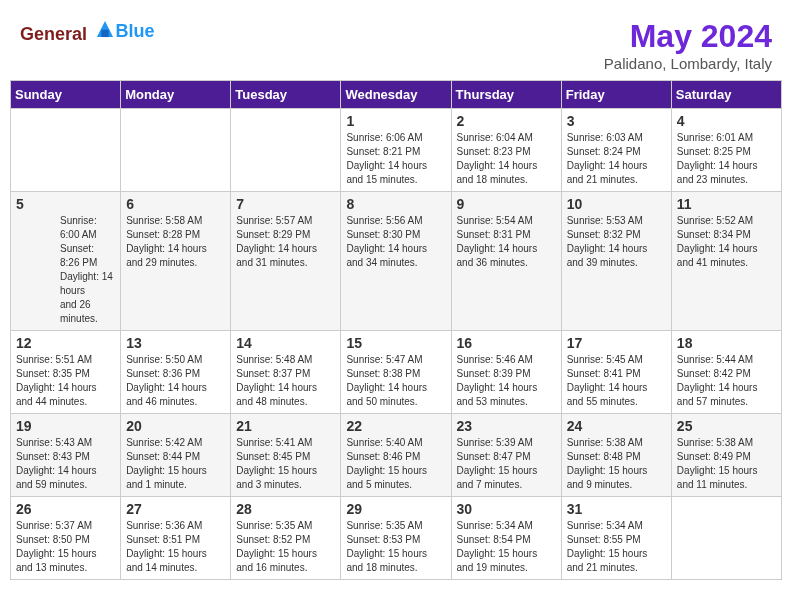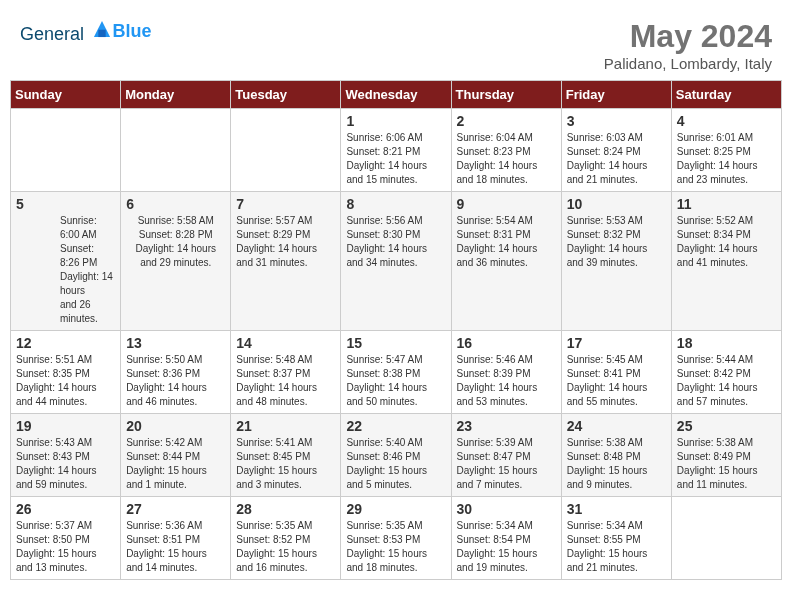--- a/index.html
+++ b/index.html
@@ -15,42 +15,42 @@
       justify-content: space-between;
       align-items: flex-start;
       padding: 8px 10px 4px 10px;
     }
     .logo {
       display: flex;
       align-items: center;
     }
     .logo-text-general {
       font-size: 18px;
-      font-weight: normal;
-      color: #0c4a6e;
+      font-weight: bold;
+      color: #7f1d1d;
       line-height: 1;
     }
     .logo-text-blue {
       font-size: 18px;
       font-weight: bold;
       color: #2196F3;
       line-height: 1;
     }
     .logo-icon {
       width: 22px;
       height: 22px;
       margin-left: 2px;
     }
     .title-area {
       text-align: right;
     }
     .month-title {
       font-size: 32px;
       font-weight: bold;
-      color: #737373;
+      color: #6d28d9;
     }
     .location-title {
       font-size: 15px;
       color: #555;
     }
     .calendar {
       width: 100%;
       border-collapse: collapse;
       margin-top: 4px;
     }
@@ -84,21 +84,21 @@
     .empty-cell {
       background: #f9f9f9;
     }
     tr:nth-child(odd) td {
       background-color: #ffffff;
     }
     tr:nth-child(even) td {
       background-color: #f5f5f5;
     }
     .calendar thead tr th {
-      background-color: #7f1d1d;
+      background-color: #4c1d95;
     }
   </style>
 </head>
 <body>
 
 <div class="header">
   <div class="logo">
     <div>
       <span class="logo-text-general">General</span>
       <svg class="logo-icon" viewBox="0 0 30 30">
@@ -165,21 +165,21 @@
       <tr>
         <td>
           <div class="day-num">5</div>
           <div class="day-info" style="white-space: pre-line; margin-left: 44px;">Sunrise: 6:00 AM
 Sunset: 8:26 PM
 Daylight: 14 hours
 and 26 minutes.</div>
         </td>
         <td>
           <div class="day-num">6</div>
-          <div class="day-info" style="white-space: pre-line; text-align: center;">Sunrise: 5:58 AM
+          <div class="day-info" style="white-space: pre-line;">Sunrise: 5:58 AM
 Sunset: 8:28 PM
 Daylight: 14 hours
 and 29 minutes.</div>
         </td>
         <td>
           <div class="day-num">7</div>
           <div class="day-info" style="white-space: pre-line;">Sunrise: 5:57 AM
 Sunset: 8:29 PM
 Daylight: 14 hours
 and 31 minutes.</div>

